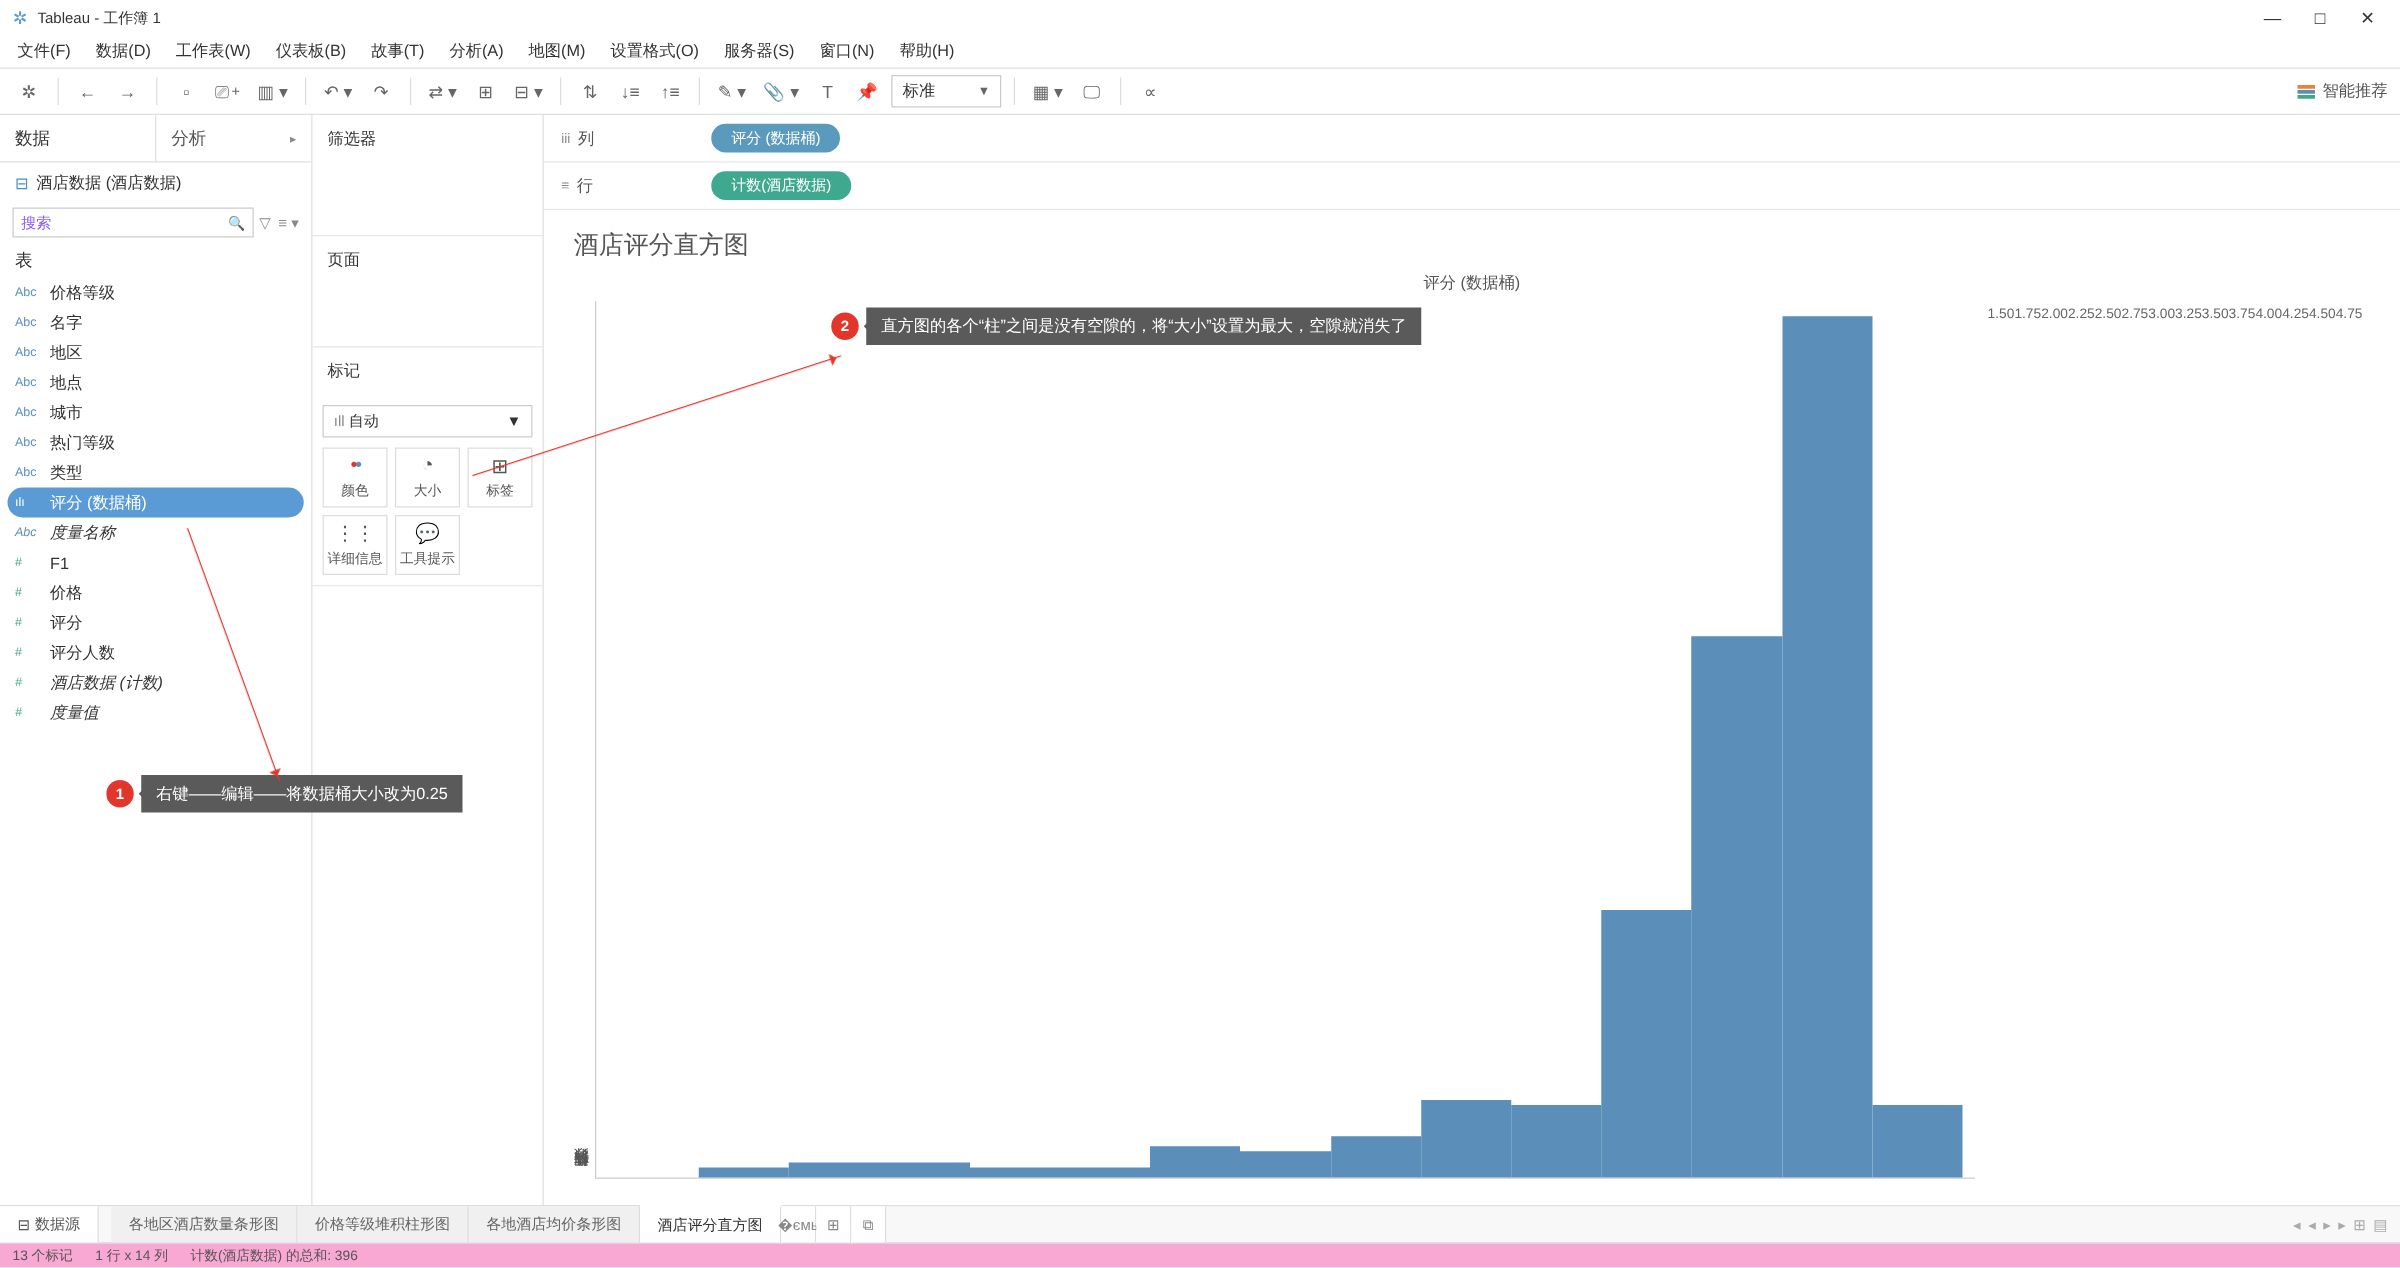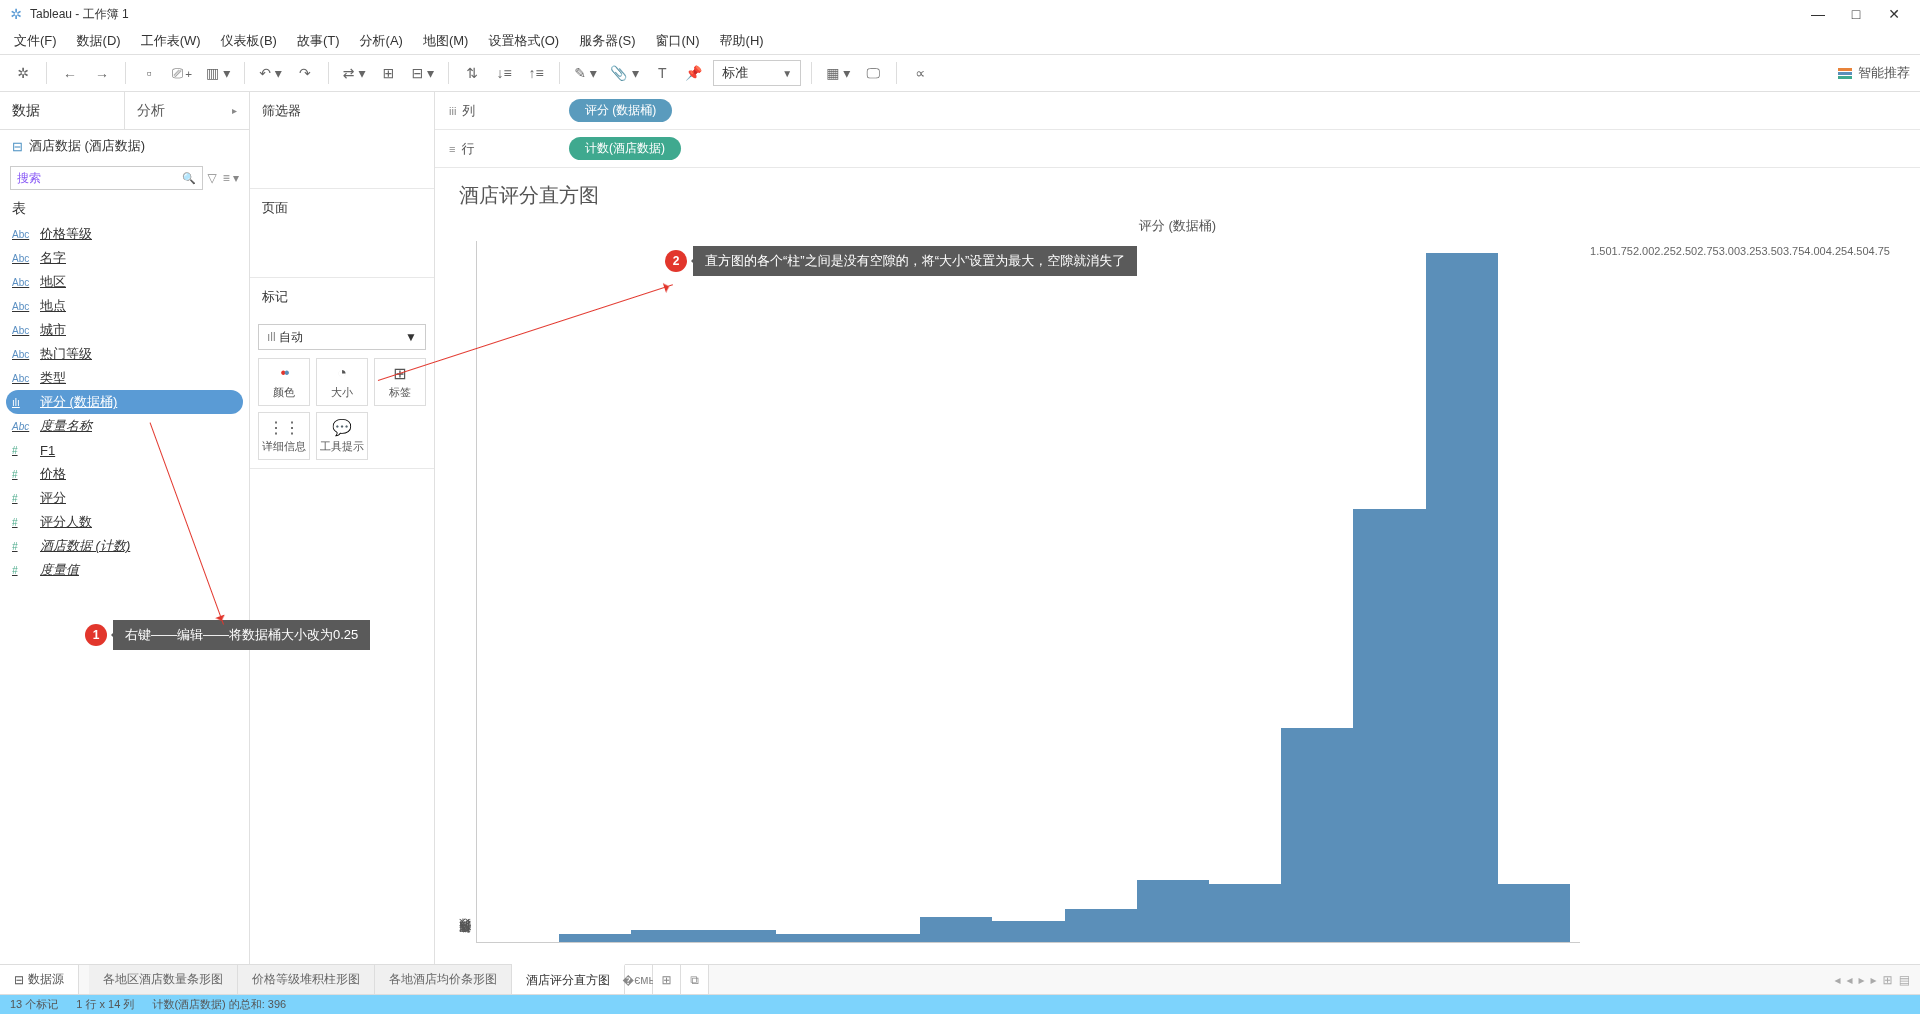--- a/index.html
+++ b/index.html
@@ -32,21 +32,21 @@
 .left-tab.inactive { border-left: 1px solid #e0e0e0; color: #555; }
 .left-tab .caret { margin-left: auto; font-size: 10px; color: #888; }
 .datasource-row { height: 32px; display: flex; align-items: center; padding: 0 12px; gap: 6px; font-size: 13px; }
 .ds-icon { color: #4a90c2; font-size: 13px; }
 .search-row { display: flex; align-items: center; padding: 4px 10px; gap: 4px; }
 .search-box { flex: 1; border: 1px solid #ccc; height: 24px; display: flex; align-items: center; padding: 0 6px; color: #8b5cf6; justify-content: space-between; }
 .search-box span:last-child { font-size: 11px; }
 .search-icons { display: flex; gap: 6px; color: #888; font-size: 12px; }
 .tables-header { padding: 6px 12px 4px; font-size: 14px; font-weight: 500; }
 .field-list { flex: 1; overflow: auto; }
-.field-item { height: 24px; display: flex; align-items: center; padding: 0 12px; gap: 8px; font-size: 13px; text-decoration: underline; }
+.field-item { height: 24px; display: flex; align-items: center; padding: 0 12px; gap: 8px; font-size: 13px; }
 .field-item.selected { background: #5a9bd5; color: #fff; border-radius: 12px; margin: 0 6px; padding: 0 6px; }
 .field-item.italic { font-style: italic; }
 .field-icon { width: 20px; font-size: 10px; color: #5a8fc2; text-align: left; }
 .field-item.selected .field-icon { color: #fff; }
 .field-icon.measure { color: #4aaa8a; }
 
 .mid-pane { width: 185px; border-right: 1px solid #e0e0e0; display: flex; flex-direction: column; }
 .card { border-bottom: 1px solid #e8e8e8; }
 .card-title { padding: 10px 12px; font-size: 13px; color: #333; }
 .card-body { padding: 0 12px 12px; }
@@ -87,21 +87,21 @@
 
 .bottom-tabs { height: 30px; border-top: 1px solid #ddd; display: flex; align-items: stretch; background: #f8f8f8; }
 .bt-item { padding: 0 14px; display: flex; align-items: center; font-size: 12px; border-right: 1px solid #ddd; background: #fff; gap: 4px; }
 .bt-item.ds { color: #555; }
 .bt-item.active { background: #fff; border-top: 2px solid #fff; margin-top: -1px; }
 .bt-item.inactive { background: #f0f0f0; color: #666; }
 .bt-spacer { width: 10px; }
 .bt-icon { width: 28px; justify-content: center; padding: 0; color: #888; }
 .bt-right { margin-left: auto; display: flex; align-items: center; gap: 6px; padding-right: 10px; color: #aaa; }
 
-.statusbar { height: 20px; border-top: 1px solid #ddd; display: flex; align-items: center; padding: 0 10px; gap: 18px; font-size: 11px; color: #555; width: 100%; background: #7dd3fc; }
+.statusbar { height: 20px; border-top: 1px solid #ddd; display: flex; align-items: center; padding: 0 10px; gap: 18px; font-size: 11px; color: #555; width: 100%; background: #f9a8d4; }
 </style>
 </head>
 <body>
 
 <div class="titlebar">
   <div class="titlebar-left">
     <span class="tableau-logo">✲</span>
     <span>Tableau - 工作簿 1</span>
   </div>
   <div class="titlebar-controls">

